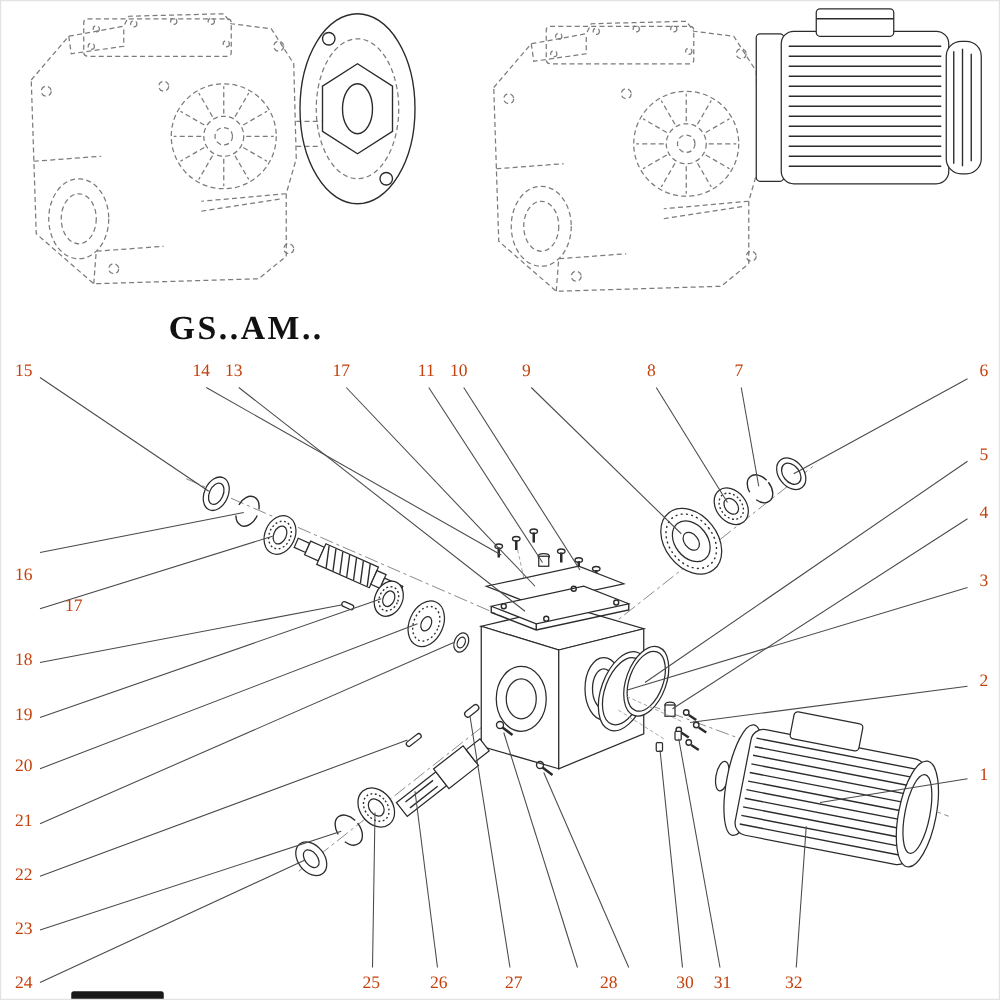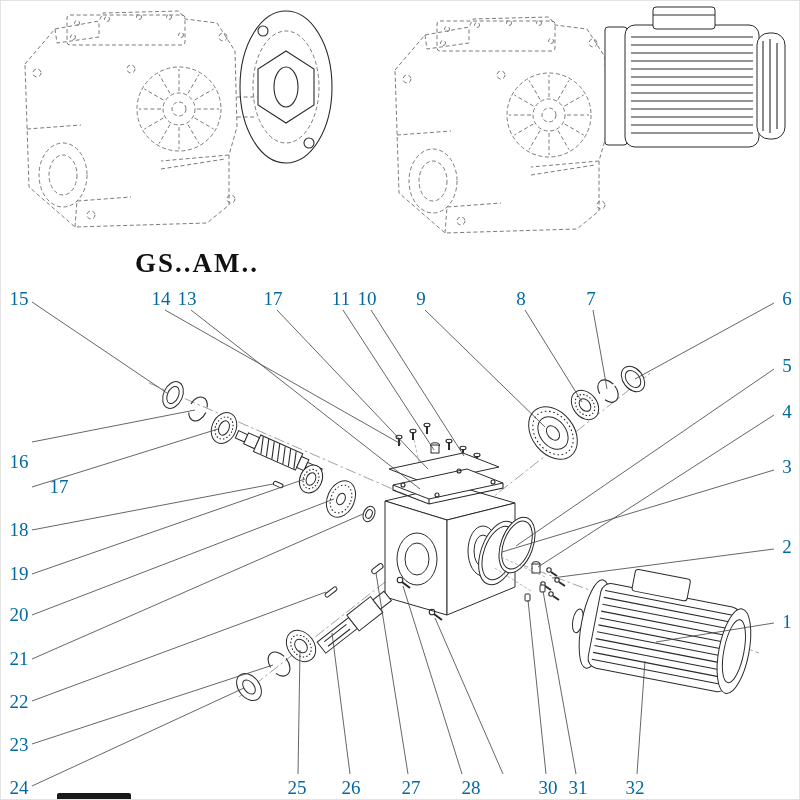--- a/index.html
+++ b/index.html
@@ -9,21 +9,21 @@
     font-family:"Liberation Serif", serif;
   }
   svg{position:absolute;left:0;top:0;}
   .model-label{
     position:absolute;transform:translate(-50%,-50%);
     font-family:"Liberation Serif", serif;font-weight:bold;
     font-size:27px;letter-spacing:2px;color:#111;white-space:nowrap;
   }
   .callout{
     position:absolute;transform:translate(-50%,-50%);
-    font-family:"Liberation Serif", serif;font-size:19px;color:#0369a1;
+    font-family:"Liberation Serif", serif;font-size:14px;color:#c2410c;
     line-height:1;white-space:nowrap;
   }
   .dashed{stroke:#7b7b7b;fill:none;stroke-width:1;stroke-dasharray:4 2.6;}
   .solid{stroke:#2b2b2b;fill:none;stroke-width:1.1;}
   .part{stroke:#2b2b2b;fill:#ffffff;stroke-width:1;}
   .axis{stroke:#8a8a8a;stroke-width:0.8;fill:none;stroke-dasharray:11 3 2.5 3;}
   .leader{stroke:#4a4a4a;stroke-width:0.85;}
 </style>
 </head>
 <body>
@@ -352,19 +352,19 @@
       <div class="callout" style="left: 18px; top: 528px;">18</div>
       <div class="callout" style="left: 18px; top: 572px;">19</div>
       <div class="callout" style="left: 18px; top: 613px;">20</div>
       <div class="callout" style="left: 18px; top: 657px;">21</div>
       <div class="callout" style="left: 18px; top: 700px;">22</div>
       <div class="callout" style="left: 18px; top: 743px;">23</div>
       <div class="callout" style="left: 18px; top: 786px;">24</div>
       <div class="callout" style="left: 296px; top: 786px;">25</div>
       <div class="callout" style="left: 350px; top: 786px;">26</div>
       <div class="callout" style="left: 410px; top: 786px;">27</div>
-      <div class="callout" style="left: 470px; top: 786px;">28</div>
+      <div class="callout" style="left: 486px; top: 786px;">28</div>
       <div class="callout" style="left: 505px; top: 786px; margin-top: 29px;">29</div>
       <div class="callout" style="left: 547px; top: 786px;">30</div>
       <div class="callout" style="left: 577px; top: 786px;">31</div>
       <div class="callout" style="left: 634px; top: 786px;">32</div>
     </div>
 </div>
 
 </body></html>

